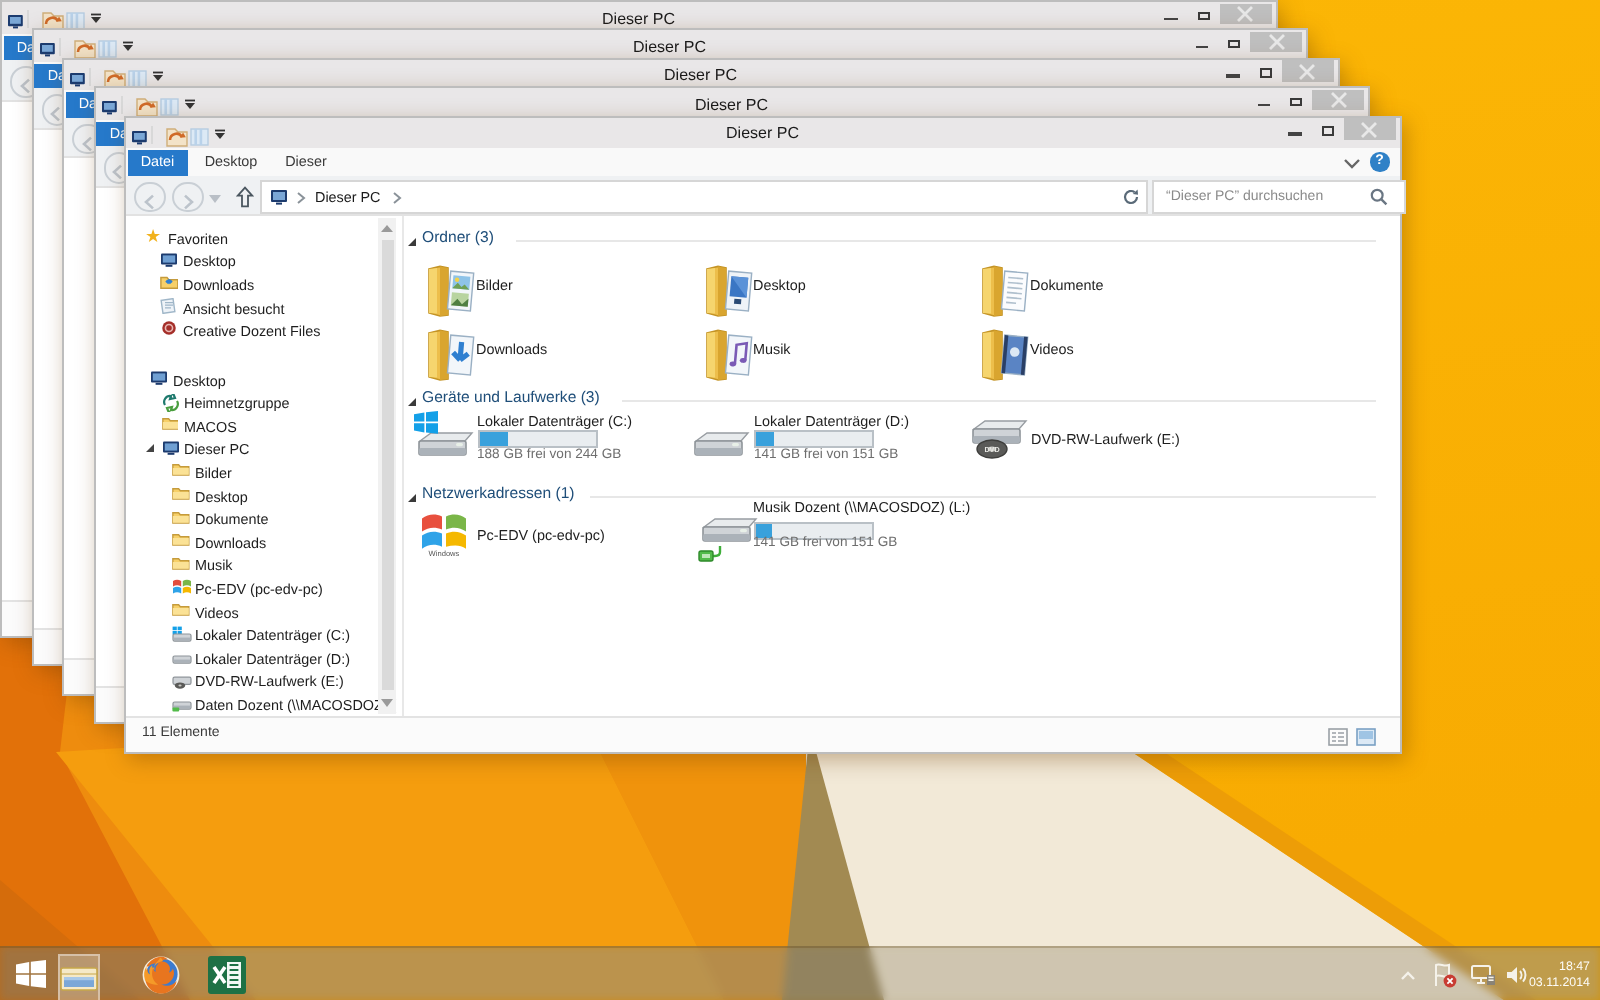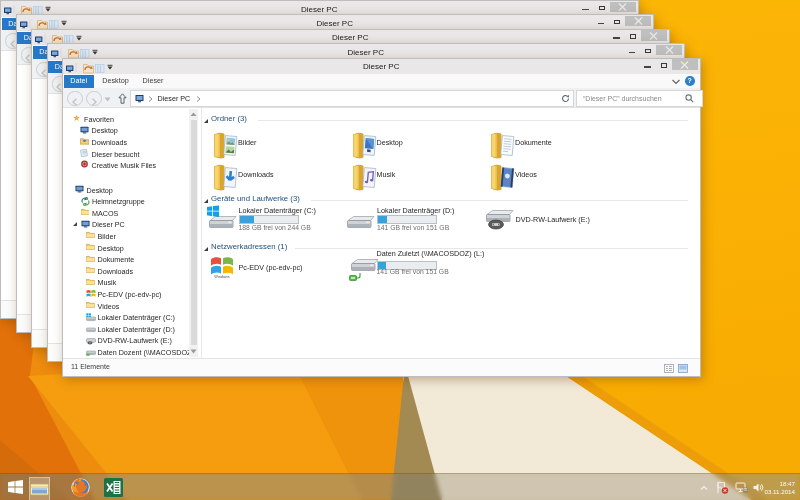--- a/index.html
+++ b/index.html
@@ -311,30 +311,30 @@
           </span>
           <span class="ttx" style="left:28.5px">Downloads</span>
         </div>
         <div class="trow" style="top:39.3px">
           <span class="tic" style="left:17px">
             <svg width="9" height="8" viewBox="0 0 9 8">
               <rect x="1" y="0.7" width="6" height="6.6" fill="#eef3f8" stroke="#9fb6c8" stroke-width="0.7" transform="rotate(-8 4 4)"></rect>
               <path d="M2.5 2.3 h4 M2.5 3.6 h4 M2.5 4.9 h3" stroke="#9fb6c8" stroke-width="0.6"></path>
             </svg>
           </span>
-          <span class="ttx" style="left:28.5px">Dieser besucht</span>
+          <span class="ttx" style="left:28.5px">Ansicht besucht</span>
         </div>
         <div class="trow" style="top:50.9px">
           <span class="tic" style="left:17px">
             <svg width="9" height="8" viewBox="0 0 9 9">
               <circle cx="4.5" cy="4.5" r="3.8" fill="#a52f2a"></circle>
               <circle cx="4.5" cy="4.5" r="2" fill="none" stroke="#e9b8b4" stroke-width="0.9"></circle>
             </svg>
           </span>
-          <span class="ttx" style="left:28.5px">Creative Musik Files</span>
+          <span class="ttx" style="left:28.5px">Creative Dozent Files</span>
         </div>
         <div class="trow" style="top:75.4px">
           <span class="tic" style="left:12px">
             <svg width="9" height="8" viewBox="0 0 9 8">
               <rect x="0.5" y="0.8" width="8" height="5.4" rx="0.5" fill="#1c3b6e"></rect>
               <rect x="1.4" y="1.7" width="6.2" height="3.6" fill="#6f9fd2"></rect>
               <rect x="2.8" y="6.4" width="3.4" height="1" fill="#1c3b6e"></rect>
             </svg>
           </span>
           <span class="ttx" style="left:23.5px">Desktop</span>
@@ -622,21 +622,21 @@
         <span class="lbl" style="left:36.5px;top:154.9px">Pc-EDV (pc-edv-pc)</span>
         <span style="position:absolute;left:146px;top:147.9px"><svg width="32" height="26" viewBox="0 0 32 26">
             <path d="M4 7.5 L9.5 3.5 H30 L26.5 7.5 z" fill="#e8ebed" stroke="#989da2" stroke-width="0.7"></path>
             <rect x="3.5" y="7.5" width="23.5" height="7" rx="1" fill="#cfd3d7" stroke="#8e9499" stroke-width="0.8"></rect>
             <rect x="3.5" y="11" width="23.5" height="3.5" rx="1" fill="#abb2b9"></rect>
             <rect x="22" y="8.5" width="3.5" height="1.6" rx="0.8" fill="#e8f0e8"></rect>
             <path d="M12 17 v3 q0 2 -2.5 2 H7" fill="none" stroke="#3fae3a" stroke-width="1.2"></path>
             <rect x="1.5" y="19.5" width="7" height="5" rx="1" fill="#53bb4a" stroke="#2e8a2a" stroke-width="0.7"></rect>
             <rect x="3" y="21" width="4" height="2" fill="#bfe8b8"></rect>
           </svg></span>
-        <span class="lbl" style="left:174.5px;top:141.4px">Daten Zuletzt (\\MACOSDOZ) (L:)</span>
+        <span class="lbl" style="left:174.5px;top:141.4px">Musik Dozent (\\MACOSDOZ) (L:)</span>
         <div style="position:absolute;left:174.5px;top:152.9px;width:58px;height:7px;background:#e9edf0;border:1px solid #b9c0c6">
           <div style="position:absolute;left:0;top:0;width:8px;height:7px;background:#39a1dc"></div>
         </div>
         <span class="sub" style="left:174.5px;top:160.4px">141 GB frei von 151 GB</span>
       </div>
     </div>
     <div class="stat">
       <span style="position:absolute;left:8px;top:4px;color:#3a3a3a">11 Elemente</span>
       <svg style="position:absolute;right:26px;top:5px" width="10" height="9" viewBox="0 0 10 9">
         <rect x="0.5" y="0.5" width="9" height="8" fill="none" stroke="#9aa0a6" stroke-width="0.8"></rect>

